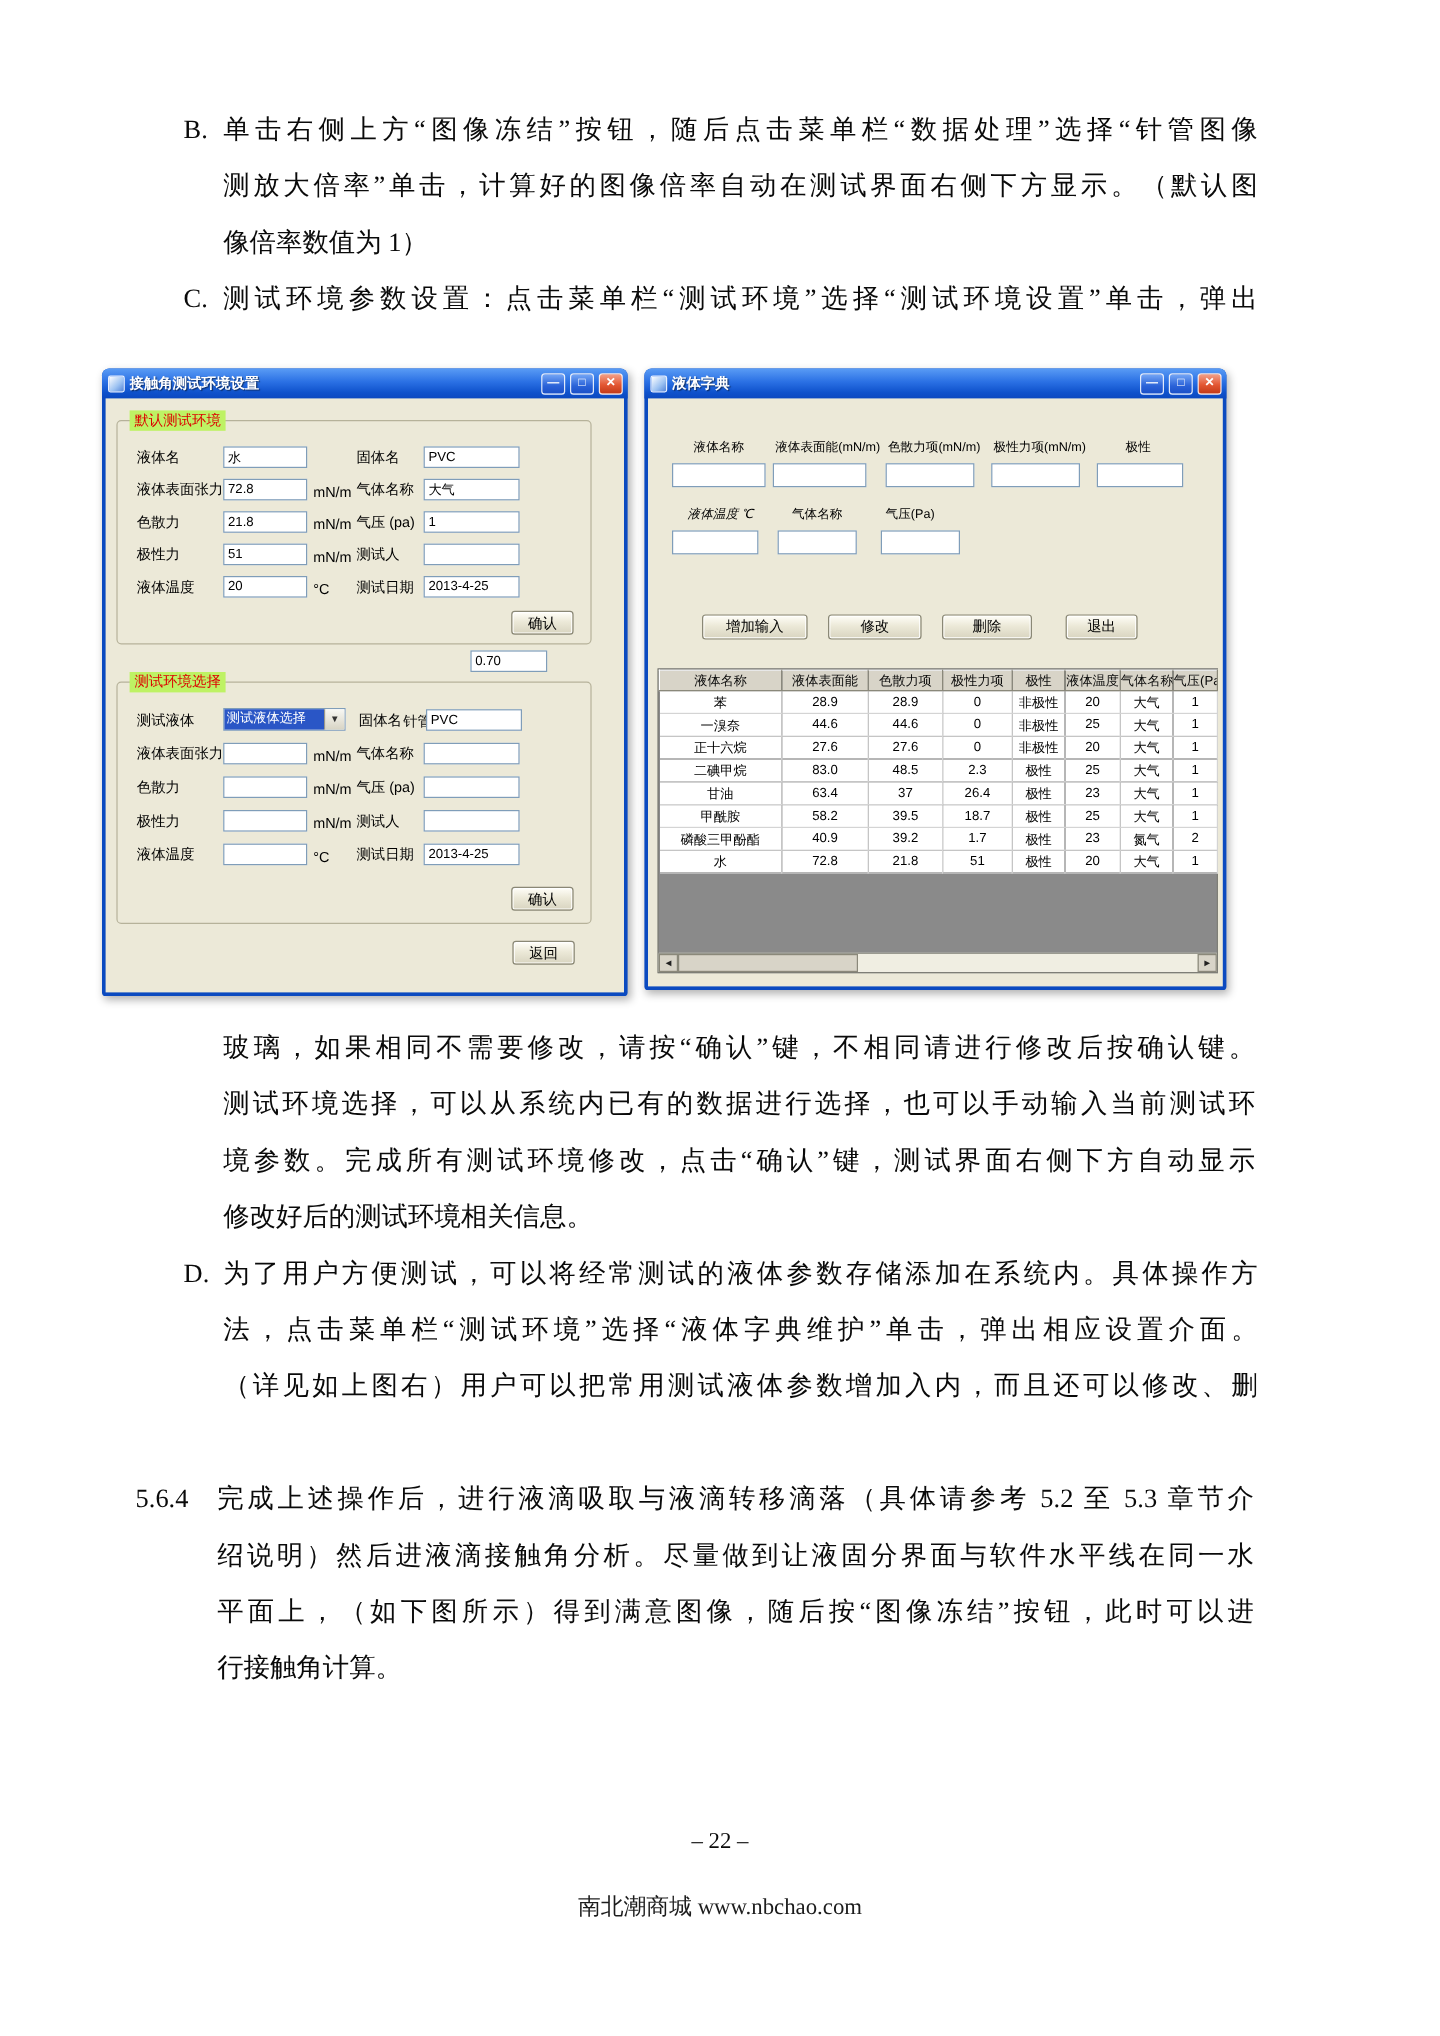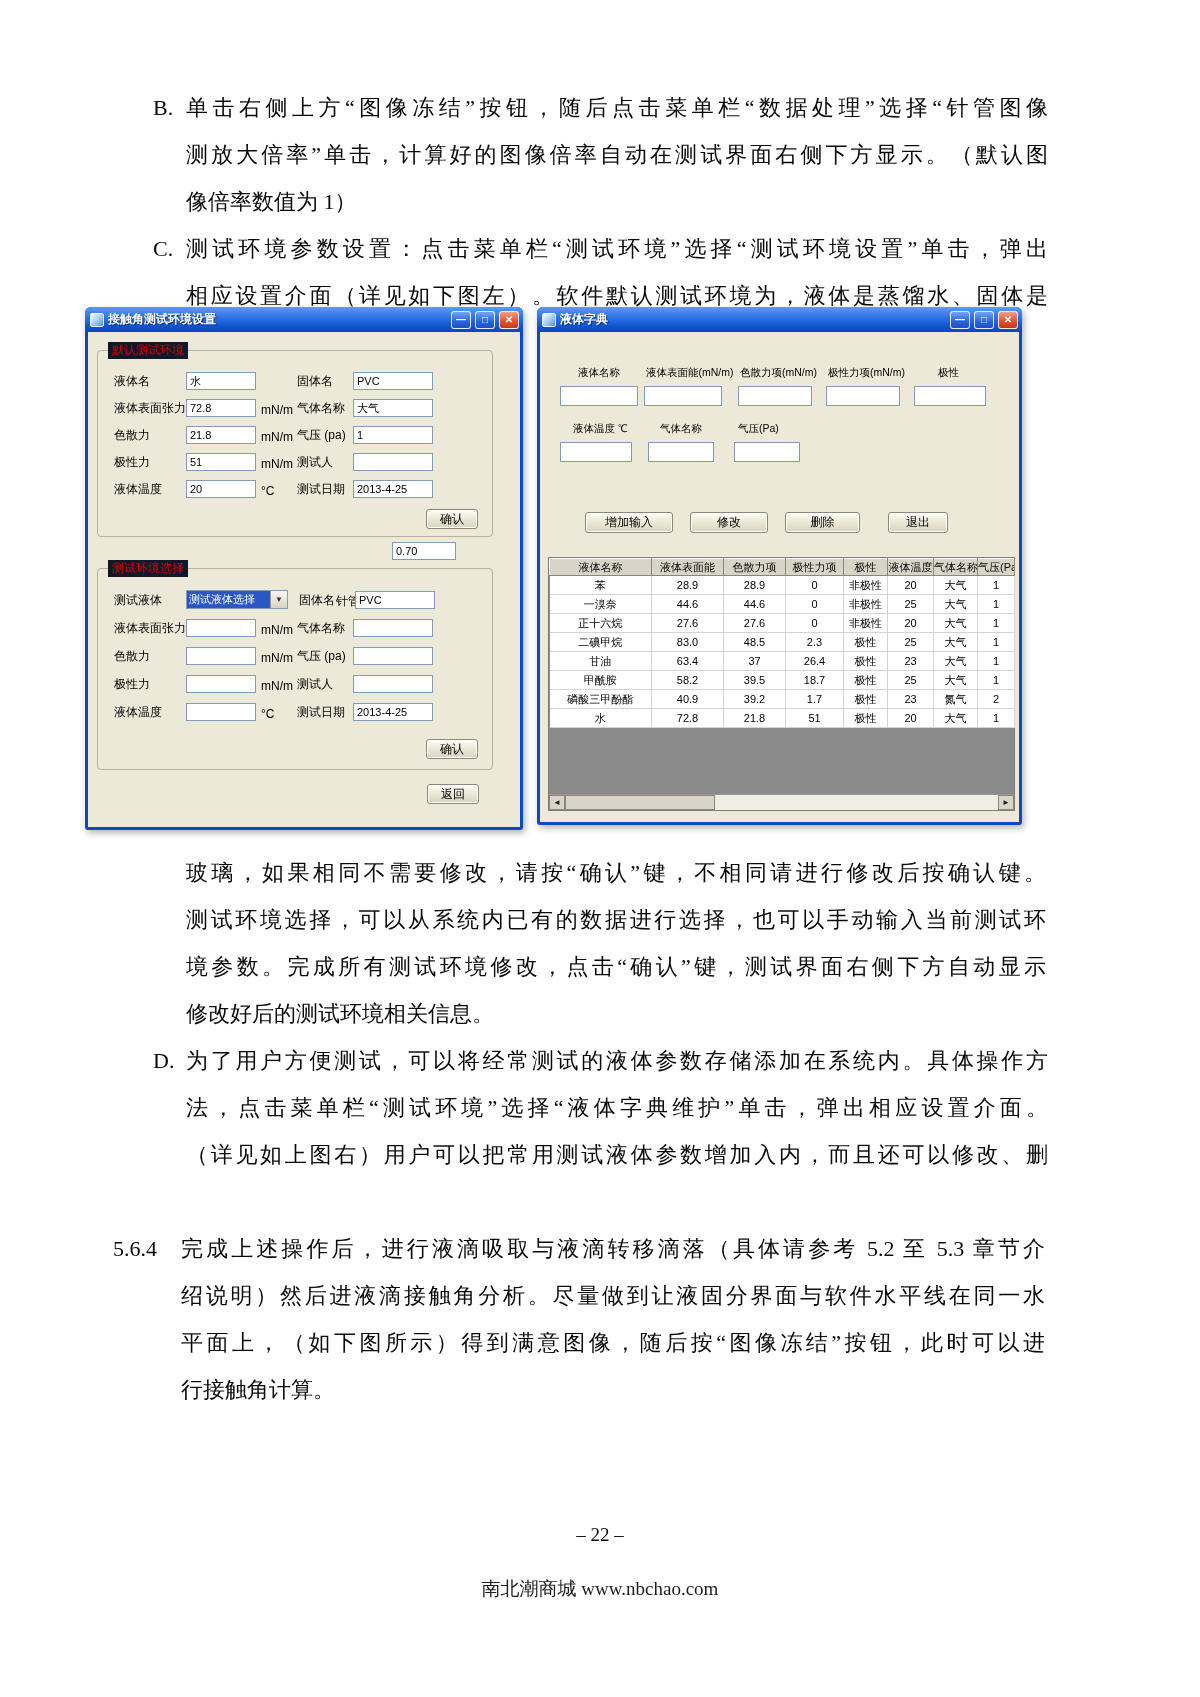--- a/index.html
+++ b/index.html
@@ -37,21 +37,21 @@
             background:linear-gradient(135deg,#ffffff,#9cc2f2 60%,#5585d8); }
   .wbtn { width:20px; height:18px; flex:0 0 auto; border:1px solid rgba(255,255,255,.85);
           border-radius:3px; color:#fff; font-size:10px; line-height:16px; text-align:center;
           font-weight:bold; cursor:default; }
   .wbtn.min,.wbtn.max { background:linear-gradient(180deg,#74a6f6,#2a62d8 60%,#1b50c8); }
   .wbtn.cls { background:linear-gradient(180deg,#f2a088,#e35632 55%,#c23a18); }
   .wbody { position:relative; background:#ece9d8; height:calc(100% - 25px); font-size:12px; }
 
   
   .gbox { position:absolute; border:1px solid #b6b29a; border-radius:4px; }
-  .gttl { position:absolute; top:-9px; left:10px; background:#0f172a; padding:0 4px;
+  .gttl { position:absolute; top:-9px; left:10px; background:#bef264; padding:0 4px;
           font-size:12px; color:#dd0000; white-space:nowrap; }
   .frow { display:flex; align-items:flex-end; height:27px; padding-left:16px; }
   .g2 .frow { height:28px; }
   .flab { font-size:12px; color:#000; white-space:nowrap; }
   .l1 { width:72px; } .un { width:36px; margin-left:5px; } .l2 { width:56px; }
   .tbx { height:18px; border:1px solid #7f9db9; background:#fff; font-size:11px;
          font-family:"Liberation Sans",sans-serif; padding:0 3px; color:#000; }
   .in1 { width:70px; } .in2 { width:80px; }
   .xbtn { position:absolute; height:20px;
           background:linear-gradient(180deg,#fffef8,#ece9d8 45%,#d8d4c0);
@@ -97,21 +97,20 @@
       <div class="ln full">单击右侧上方“图像冻结”按钮，随后点击菜单栏“数据处理”选择“针管图像</div>
       <div class="ln full">测放大倍率”单击，计算好的图像倍率自动在测试界面右侧下方显示。（默认图</div>
       <div class="ln">像倍率数值为 1）</div>
     </div>
   </div>
 
   <div class="para" id="p-c">
     <span class="marker">C.</span>
     <div class="lines">
       <div class="ln full">测试环境参数设置：点击菜单栏“测试环境”选择“测试环境设置”单击，弹出</div>
-      <div class="ln full">相应设置介面（详见如下图左）。软件默认测试环境为，液体是蒸馏水、固体是</div>
     </div>
   </div>
 
   <div id="fig">
 
     <div class="xpwin" style="left:0; top:0; width:438px; height:523px;">
       <div class="tbar">
         <span class="appico"></span>
         <span class="ttl">接触角测试环境设置</span>
         <span class="wbtn min"><span>—</span></span>
@@ -228,21 +227,21 @@
         <span class="dlab" style="left:200px; top:34px;">色散力项(mN/m)</span>
         <span class="dlab" style="left:288px; top:34px;">极性力项(mN/m)</span>
         <span class="dlab" style="left:398px; top:34px;">极性</span>
 
         <input class="dtbx" style="left: 20px; top: 54px; width: 78px;">
         <input class="dtbx" style="left: 104px; top: 54px; width: 78px;">
         <input class="dtbx" style="left: 198px; top: 54px; width: 74px;">
         <input class="dtbx" style="left: 286px; top: 54px; width: 74px;">
         <input class="dtbx" style="left: 374px; top: 54px; width: 72px;">
 
-        <span class="dlab" style="left:33px;  top:90px;">液体温度 ℃</span>
+        <span class="dlab" style="left:33px;  top:90px;font-style:italic;">液体温度 ℃</span>
         <span class="dlab" style="left:120px; top:90px;">气体名称</span>
         <span class="dlab" style="left:198px; top:90px;">气压(Pa)</span>
 
         <input class="dtbx" style="left: 20px; top: 110px; width: 72px;">
         <input class="dtbx" style="left: 108px; top: 110px; width: 66px;">
         <input class="dtbx" style="left: 194px; top: 110px; width: 66px;">
 
         <button class="xbtn" style="left:45px;  top:180px; width:88px; height:21px;">增加输入</button>
         <button class="xbtn" style="left:150px; top:180px; width:78px; height:21px;">修改</button>
         <button class="xbtn" style="left:245px; top:180px; width:75px; height:21px;">删除</button>

